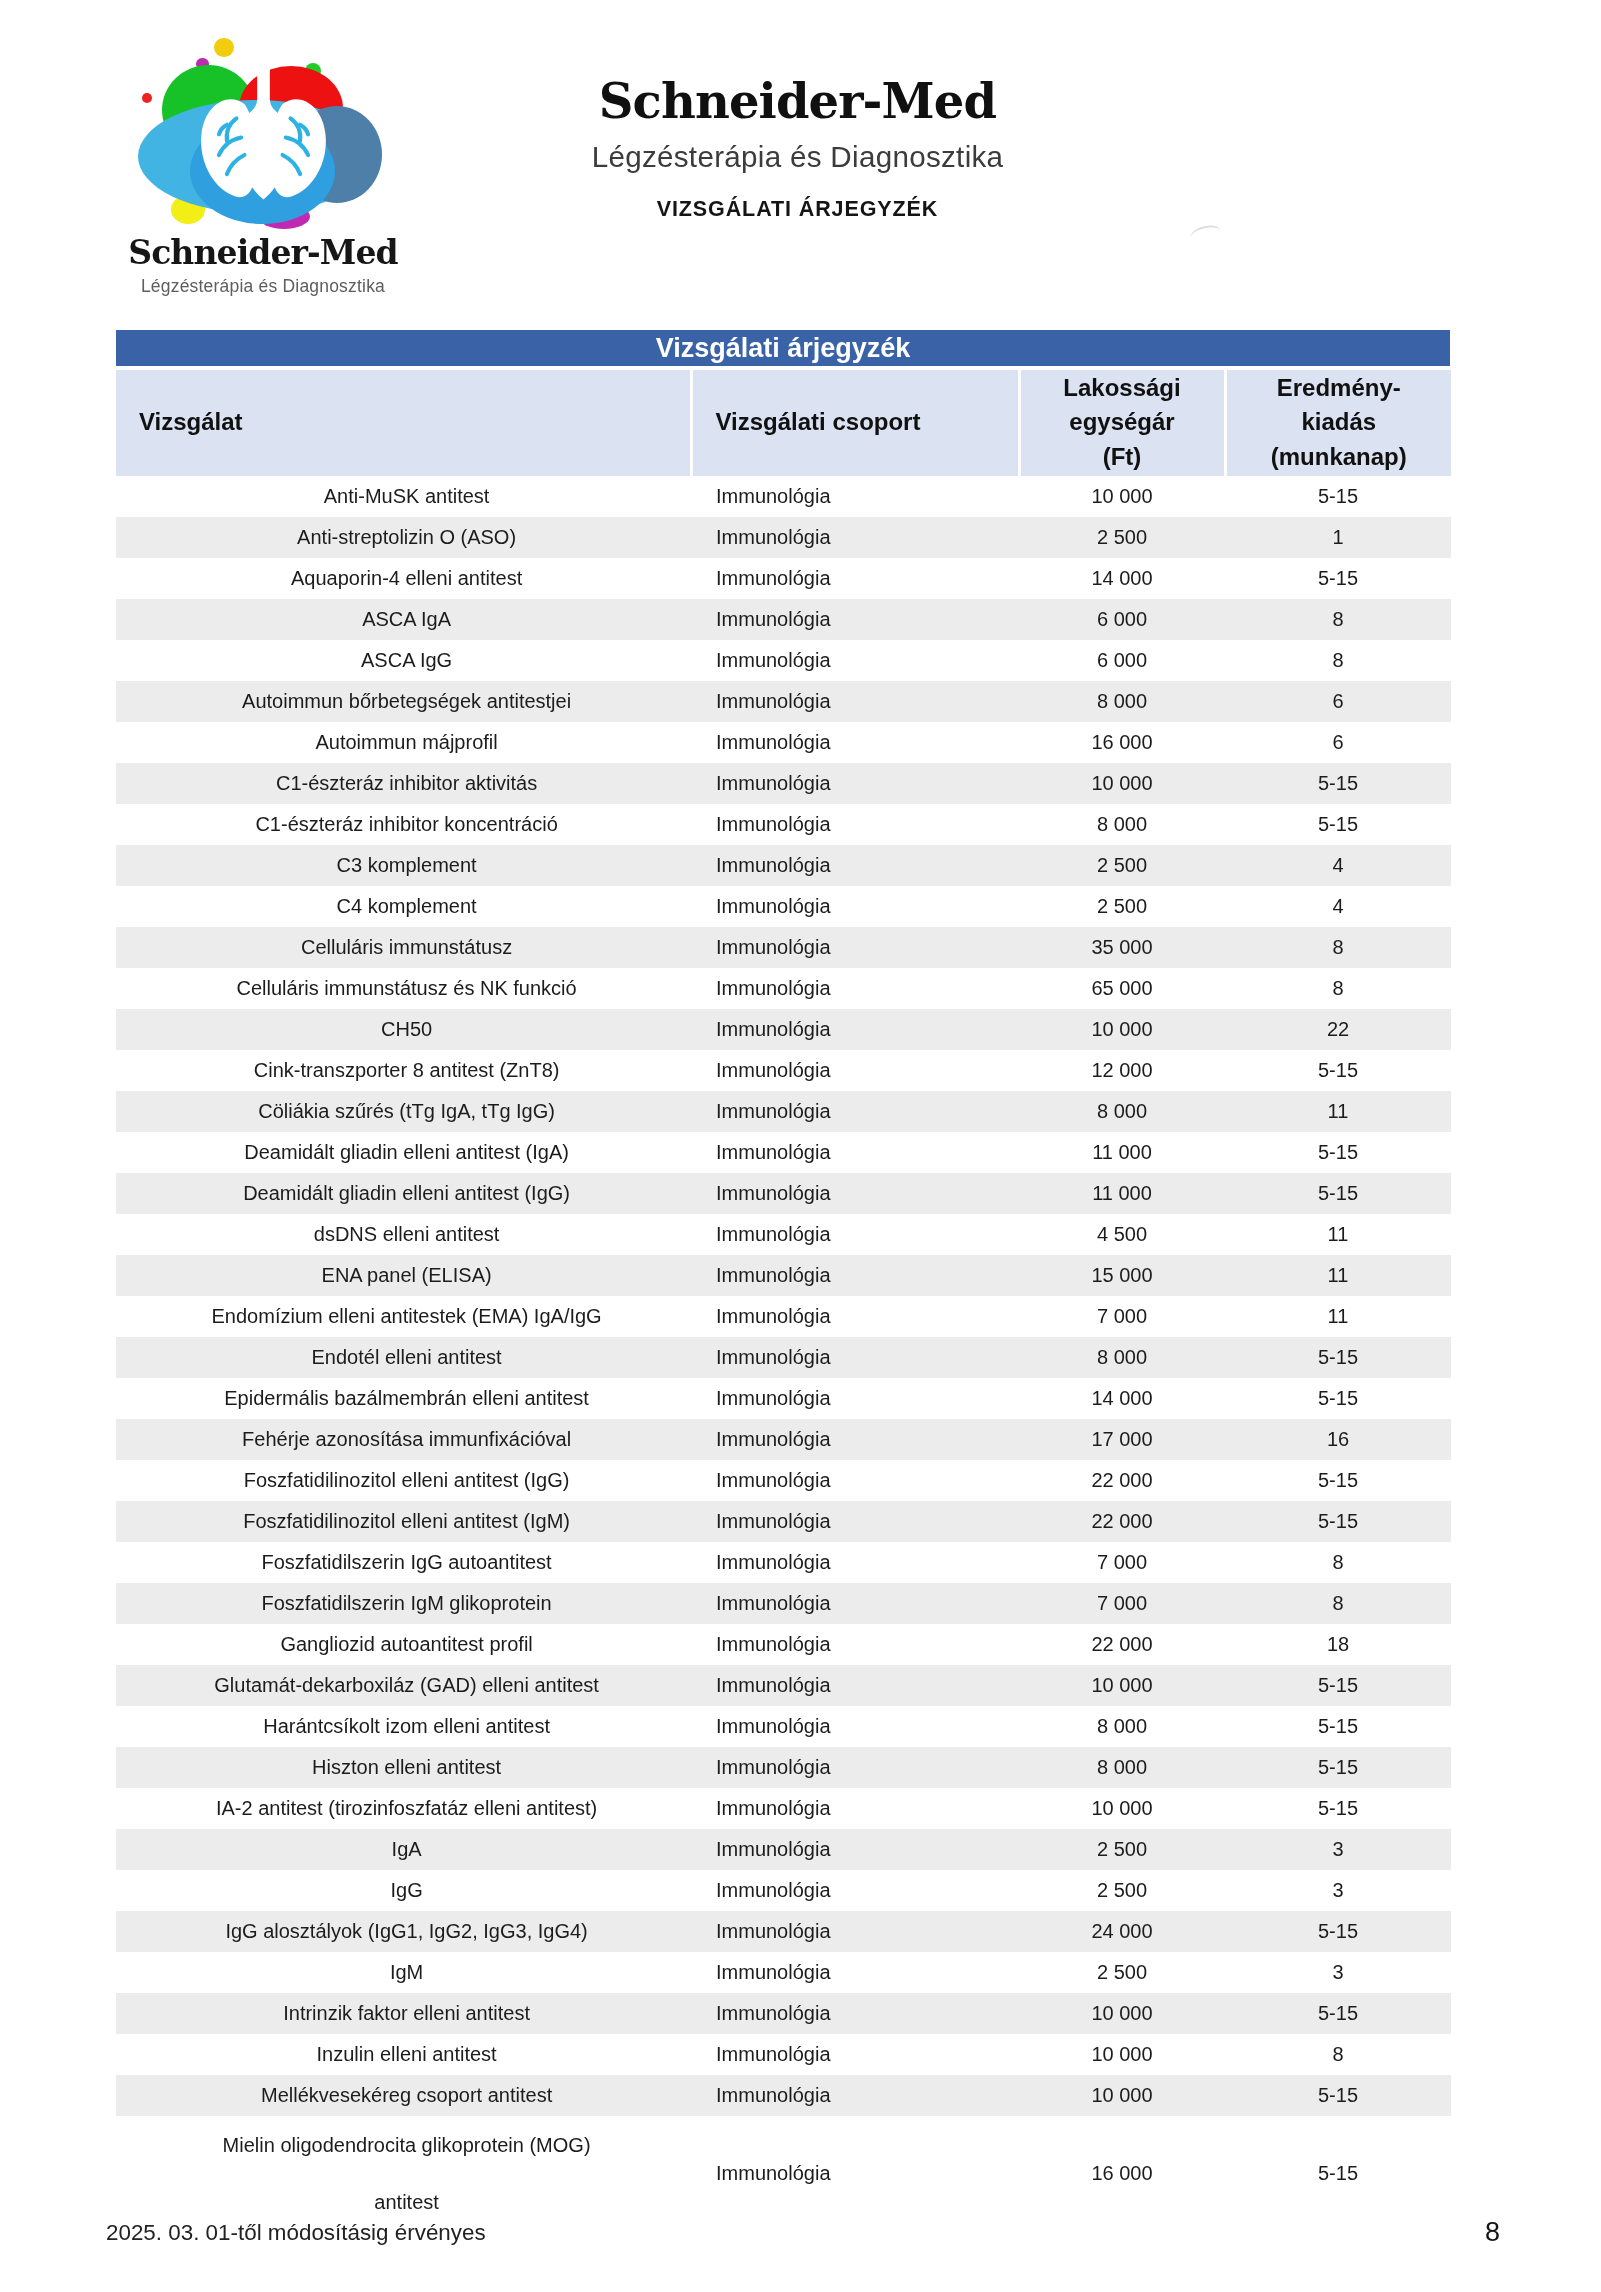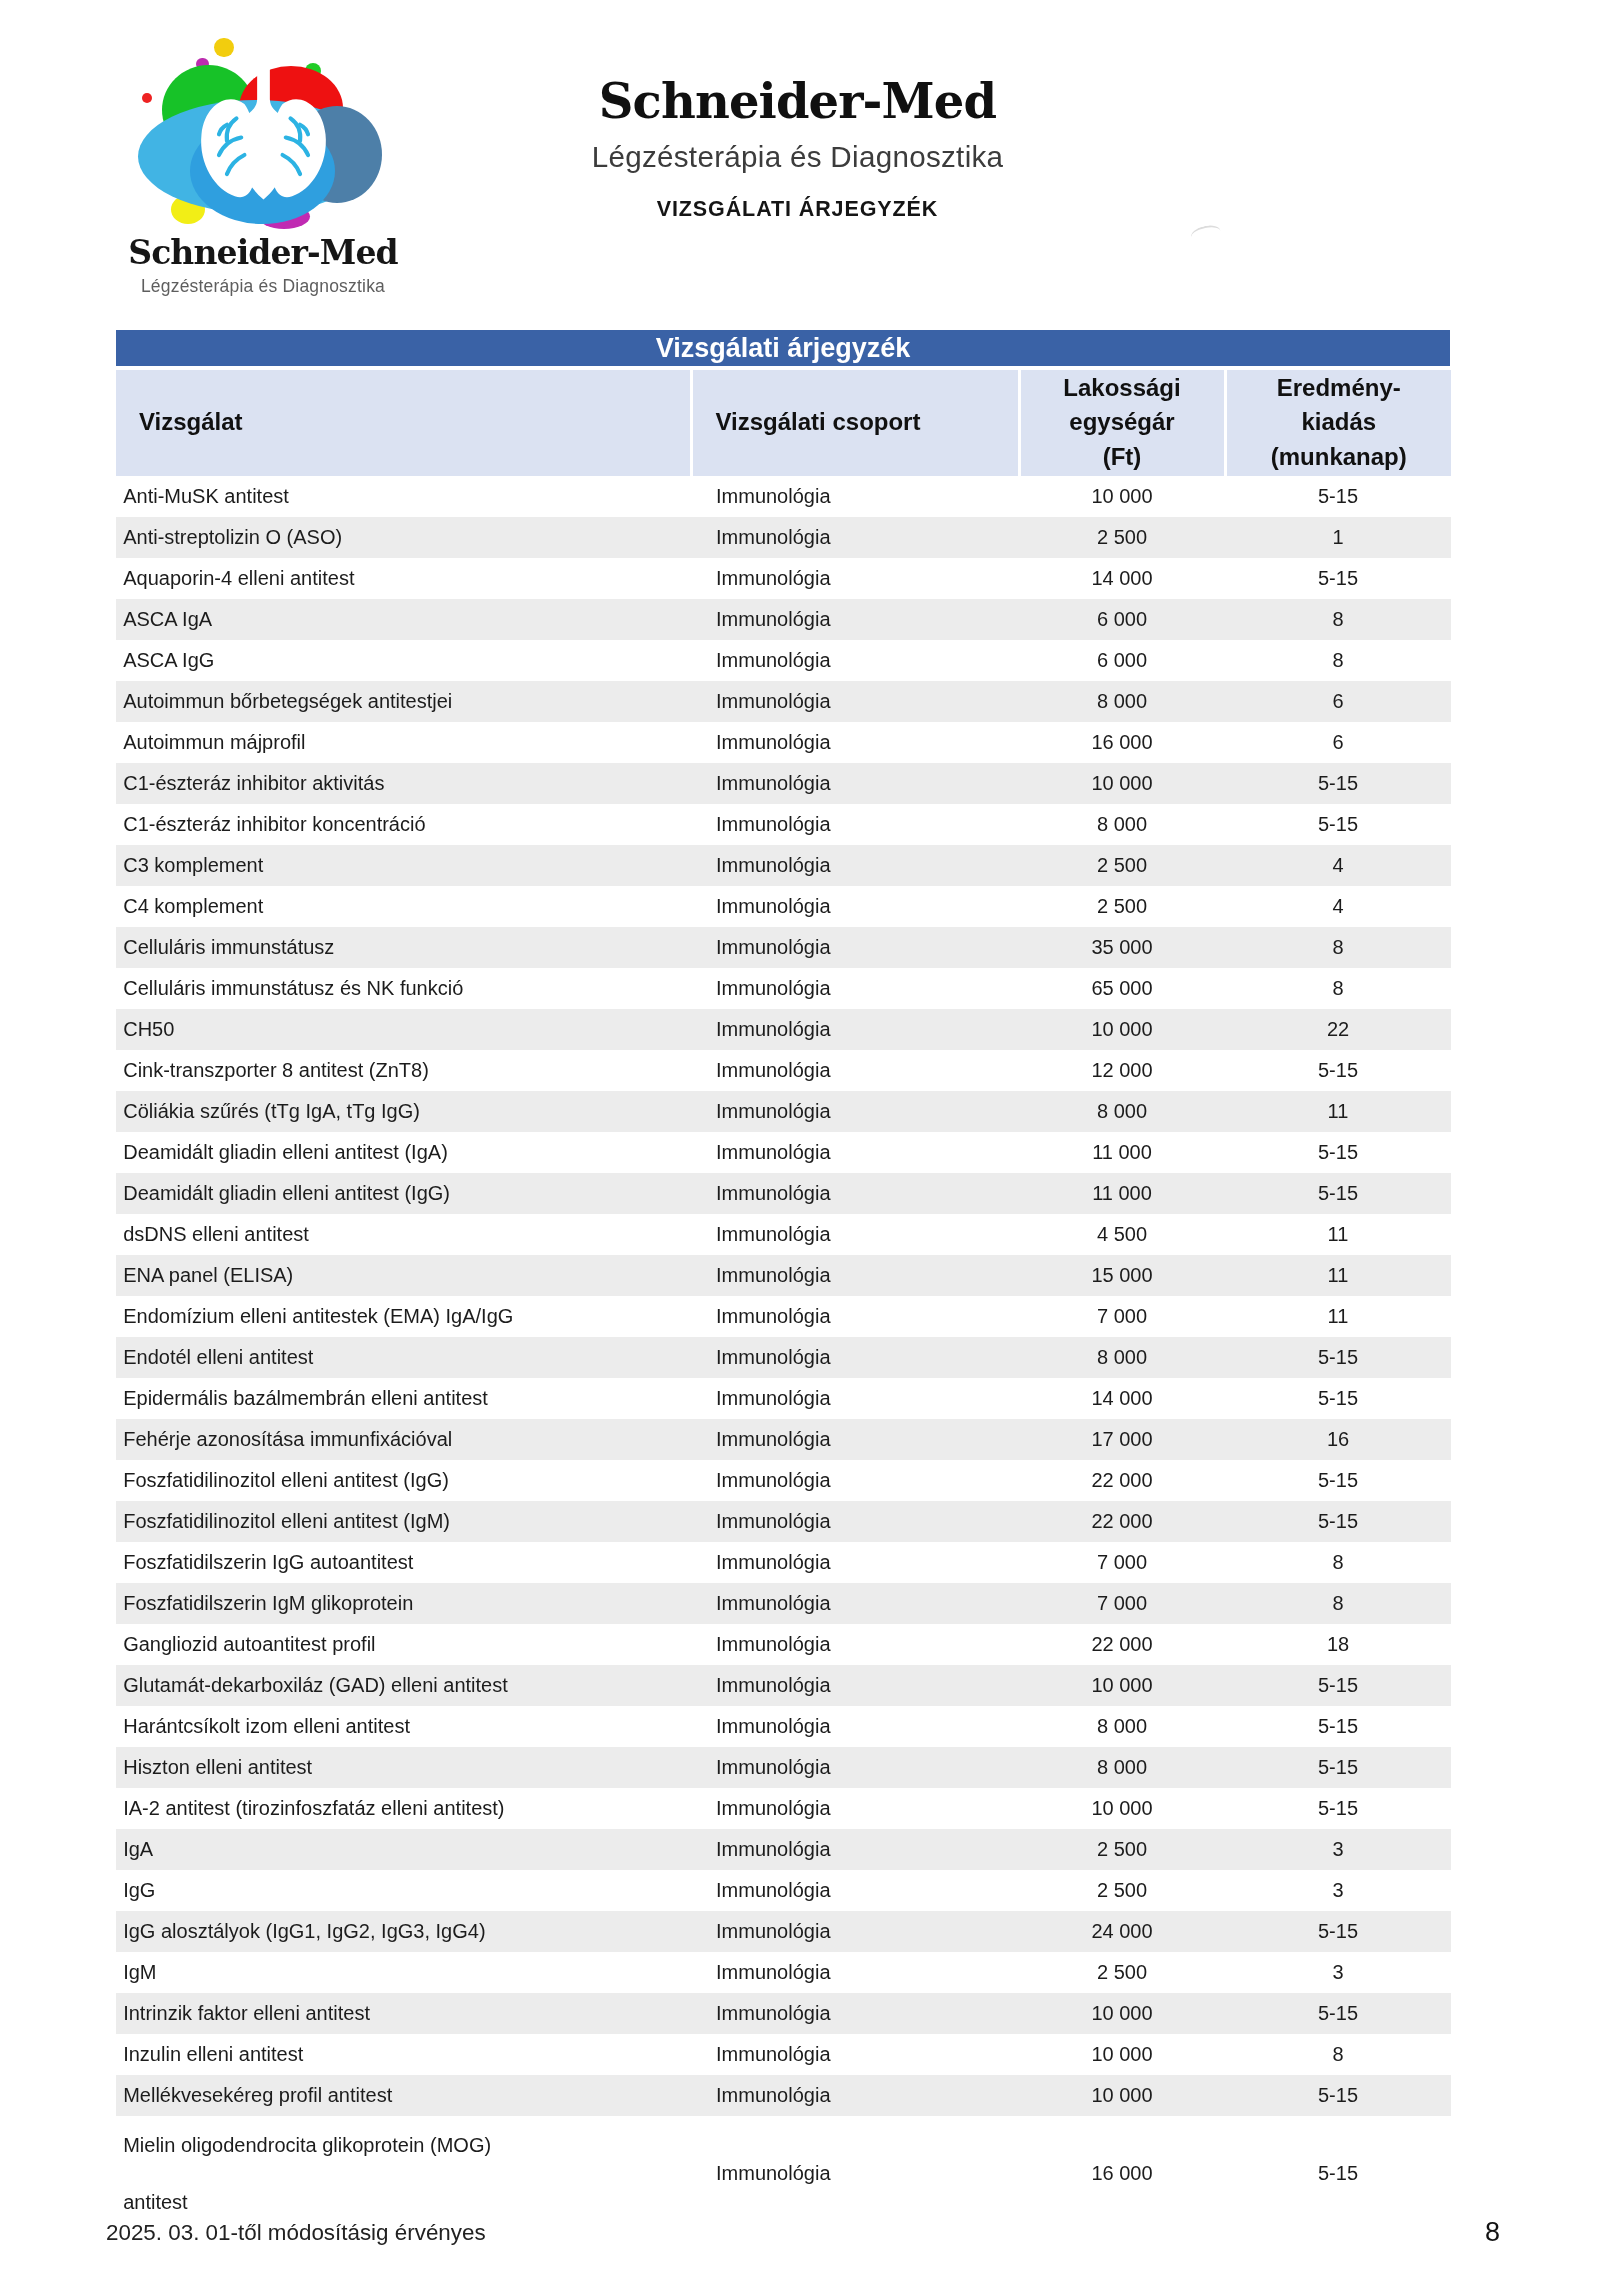--- a/index.html
+++ b/index.html
@@ -67,21 +67,21 @@
   }
   thead th:last-child{border-right:none;}
   th.c-name{text-align:left;padding-left:23px;}
   th.c-group{text-align:left;padding-left:23px;}
   th.c-price,th.c-days{text-align:center;}
   tbody td{
     height:39px;vertical-align:middle;
     font-size:20px;color:#1c1c1c;
   }
   tbody tr:nth-child(even){background:var(--stripe,#ececec);}
-  td.c-name{text-align:left;padding-left:7.2px;white-space:pre-line;line-height:1.3;}
+  td.c-name{text-align:center;padding-left:7.2px;white-space:pre-line;line-height:1.3;}
   td.c-group{text-align:left;padding-left:25px;}
   td.c-price,td.c-days{text-align:center;}
   tbody tr:last-child td{height:106px;}
   tbody tr:last-child td.c-name{line-height:57px;}
 
   
   .footer{
     position:absolute;left:106px;top:2217px;width:1394px;
     display:flex;justify-content:space-between;align-items:center;
   }
@@ -383,21 +383,21 @@
       <td class="c-price">10 000</td>
       <td class="c-days">5-15</td>
     </tr>
           <tr>
       <td class="c-name">Inzulin elleni antitest</td>
       <td class="c-group">Immunológia</td>
       <td class="c-price">10 000</td>
       <td class="c-days">8</td>
     </tr>
           <tr>
-      <td class="c-name">Mellékvesekéreg profil antitest</td>
+      <td class="c-name">Mellékvesekéreg csoport antitest</td>
       <td class="c-group">Immunológia</td>
       <td class="c-price">10 000</td>
       <td class="c-days">5-15</td>
     </tr>
           <tr>
       <td class="c-name">Mielin oligodendrocita glikoprotein (MOG)
 antitest</td>
       <td class="c-group">Immunológia</td>
       <td class="c-price">16 000</td>
       <td class="c-days">5-15</td>

